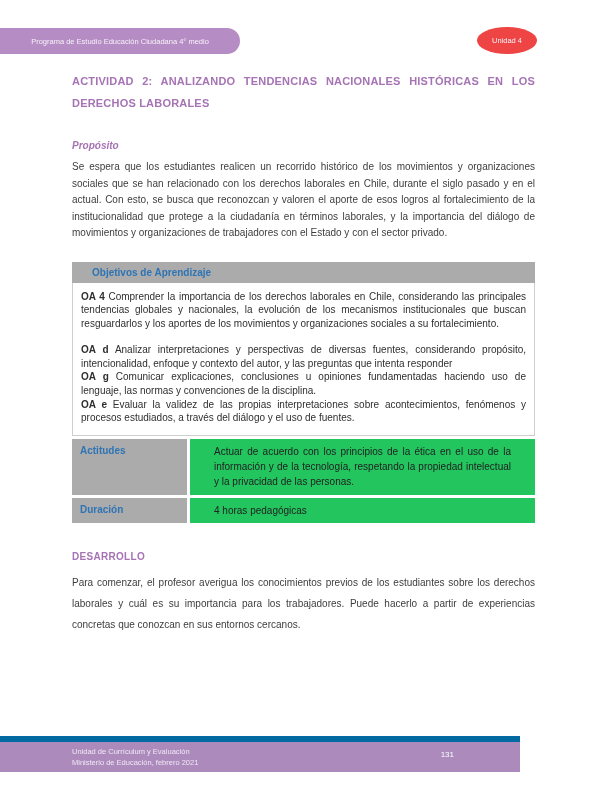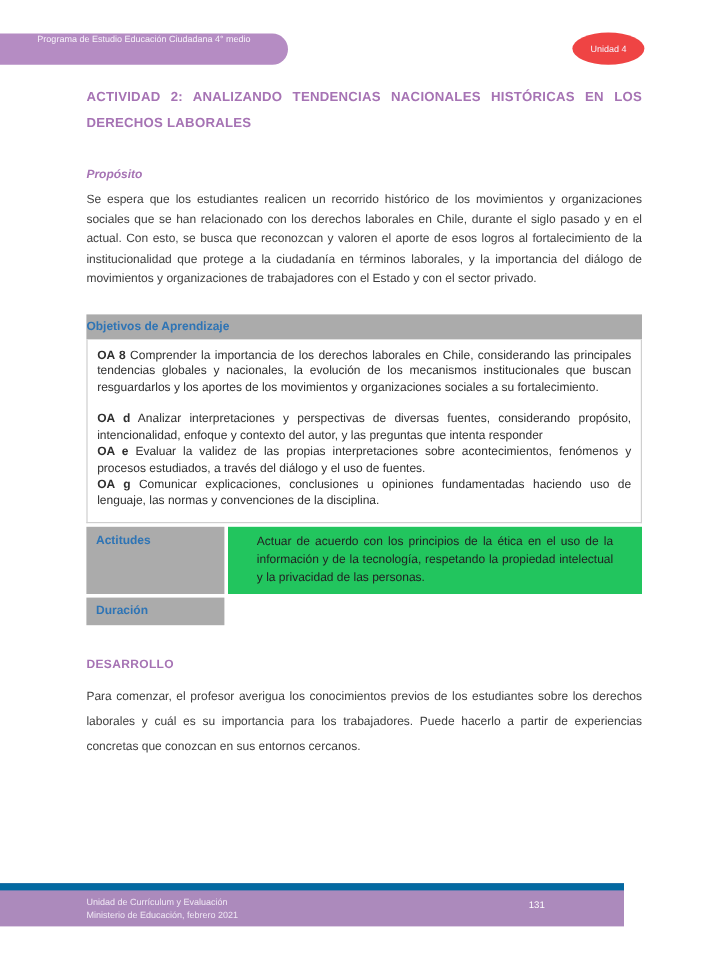--- a/index.html
+++ b/index.html
@@ -11,21 +11,21 @@
     font-family:"Liberation Sans", sans-serif;
     overflow:hidden;
   }
   
   .header-pill {
     position:absolute; left:0; top:28px;
     width:240px; height:26px;
     background:#b58cc3;
     border-radius:0 13px 13px 0;
     color:#f7f2fa; font-size:7.5px;
-    display:flex; justify-content:center;
+    display:flex; align-items:center; justify-content:center;
     text-align:center;
   }
   .unit-oval {
     position:absolute; left:477px; top:27px;
     width:60px; height:27px;
     background:#ef4444;
     border-radius:50%;
     color:#f7f2fa; font-size:7.5px;
     display:flex; align-items:center; justify-content:center;
   }
@@ -51,21 +51,21 @@
     margin-top:8px;
     font-size:10px; line-height:16.5px;
     color:#3d3d3d;
     text-align:justify;
   }
   
   .oa-table { margin-top:20px; width:100%; }
   .tbl-header {
     background:#ababab;
     color:#2e74b5; font-weight:700; font-size:10px;
-    padding:5px 0;
+    padding:5px 20px;
   }
   .tbl-body {
     background:#ffffff;
     border:1px solid #cfcfcf; border-top:none;
     padding:7px 8px 10px 8px;
   }
   .oa {
     font-size:10px; line-height:13.6px;
     color:#2f2f2f;
     text-align:justify;
@@ -135,31 +135,32 @@
   <div class="content">
 
     <div class="doc-title">ACTIVIDAD 2: ANALIZANDO TENDENCIAS NACIONALES HISTÓRICAS EN LOS DERECHOS LABORALES</div>
 
     <div class="section-heading">Propósito</div>
     <p class="body-par">Se espera que los estudiantes realicen un recorrido histórico de los movimientos y organizaciones sociales que se han relacionado con los derechos laborales en Chile, durante el siglo pasado y en el actual. Con esto, se busca que reconozcan y valoren el aporte de esos logros al fortalecimiento de la institucionalidad que protege a la ciudadanía en términos laborales, y la importancia del diálogo de movimientos y organizaciones de trabajadores con el Estado y con el sector privado.</p>
 
     <div class="oa-table">
       <div class="tbl-header">Objetivos de Aprendizaje</div>
       <div class="tbl-body">
-        <p class="oa gap"><b>OA 8</b> <span>Comprender la importancia de los derechos laborales en Chile, considerando las principales tendencias globales y nacionales, la evolución de los mecanismos institucionales que buscan resguardarlos y los aportes de los movimientos y organizaciones sociales a su fortalecimiento.</span></p>
+        <p class="oa gap"><b>OA 4</b> <span>Comprender la importancia de los derechos laborales en Chile, considerando las principales tendencias globales y nacionales, la evolución de los mecanismos institucionales que buscan resguardarlos y los aportes de los movimientos y organizaciones sociales a su fortalecimiento.</span></p>
         <p class="oa"><b>OA d</b> <span>Analizar interpretaciones y perspectivas de diversas fuentes, considerando propósito, intencionalidad, enfoque y contexto del autor, y las preguntas que intenta responder</span></p>
+        <p class="oa"><b>OA g</b> <span>Comunicar explicaciones, conclusiones u opiniones fundamentadas haciendo uso de lenguaje, las normas y convenciones de la disciplina.</span></p>
         <p class="oa"><b>OA e</b> <span>Evaluar la validez de las propias interpretaciones sobre acontecimientos, fenómenos y procesos estudiados, a través del diálogo y el uso de fuentes.</span></p>
-        <p class="oa"><b>OA g</b> <span>Comunicar explicaciones, conclusiones u opiniones fundamentadas haciendo uso de lenguaje, las normas y convenciones de la disciplina.</span></p>
       </div>
       <div class="tbl-row">
         <div class="tbl-label">Actitudes</div>
         <div class="tbl-value">Actuar de acuerdo con los principios de la ética en el uso de la información y de la tecnología, respetando la propiedad intelectual y la privacidad de las personas.</div>
       </div>
       <div class="tbl-row">
         <div class="tbl-label">Duración</div>
+        <div class="tbl-value">4 horas pedagógicas</div>
       </div>
     </div>
 
     <div class="desarrollo-heading">DESARROLLO</div>
     <p class="final-par">Para comenzar, el profesor averigua los conocimientos previos de los estudiantes sobre los derechos laborales y cuál es su importancia para los trabajadores. Puede hacerlo a partir de experiencias concretas que conozcan en sus entornos cercanos.</p>
 
   </div>
 
   <div class="footer-band">
     <div class="footer-left">

